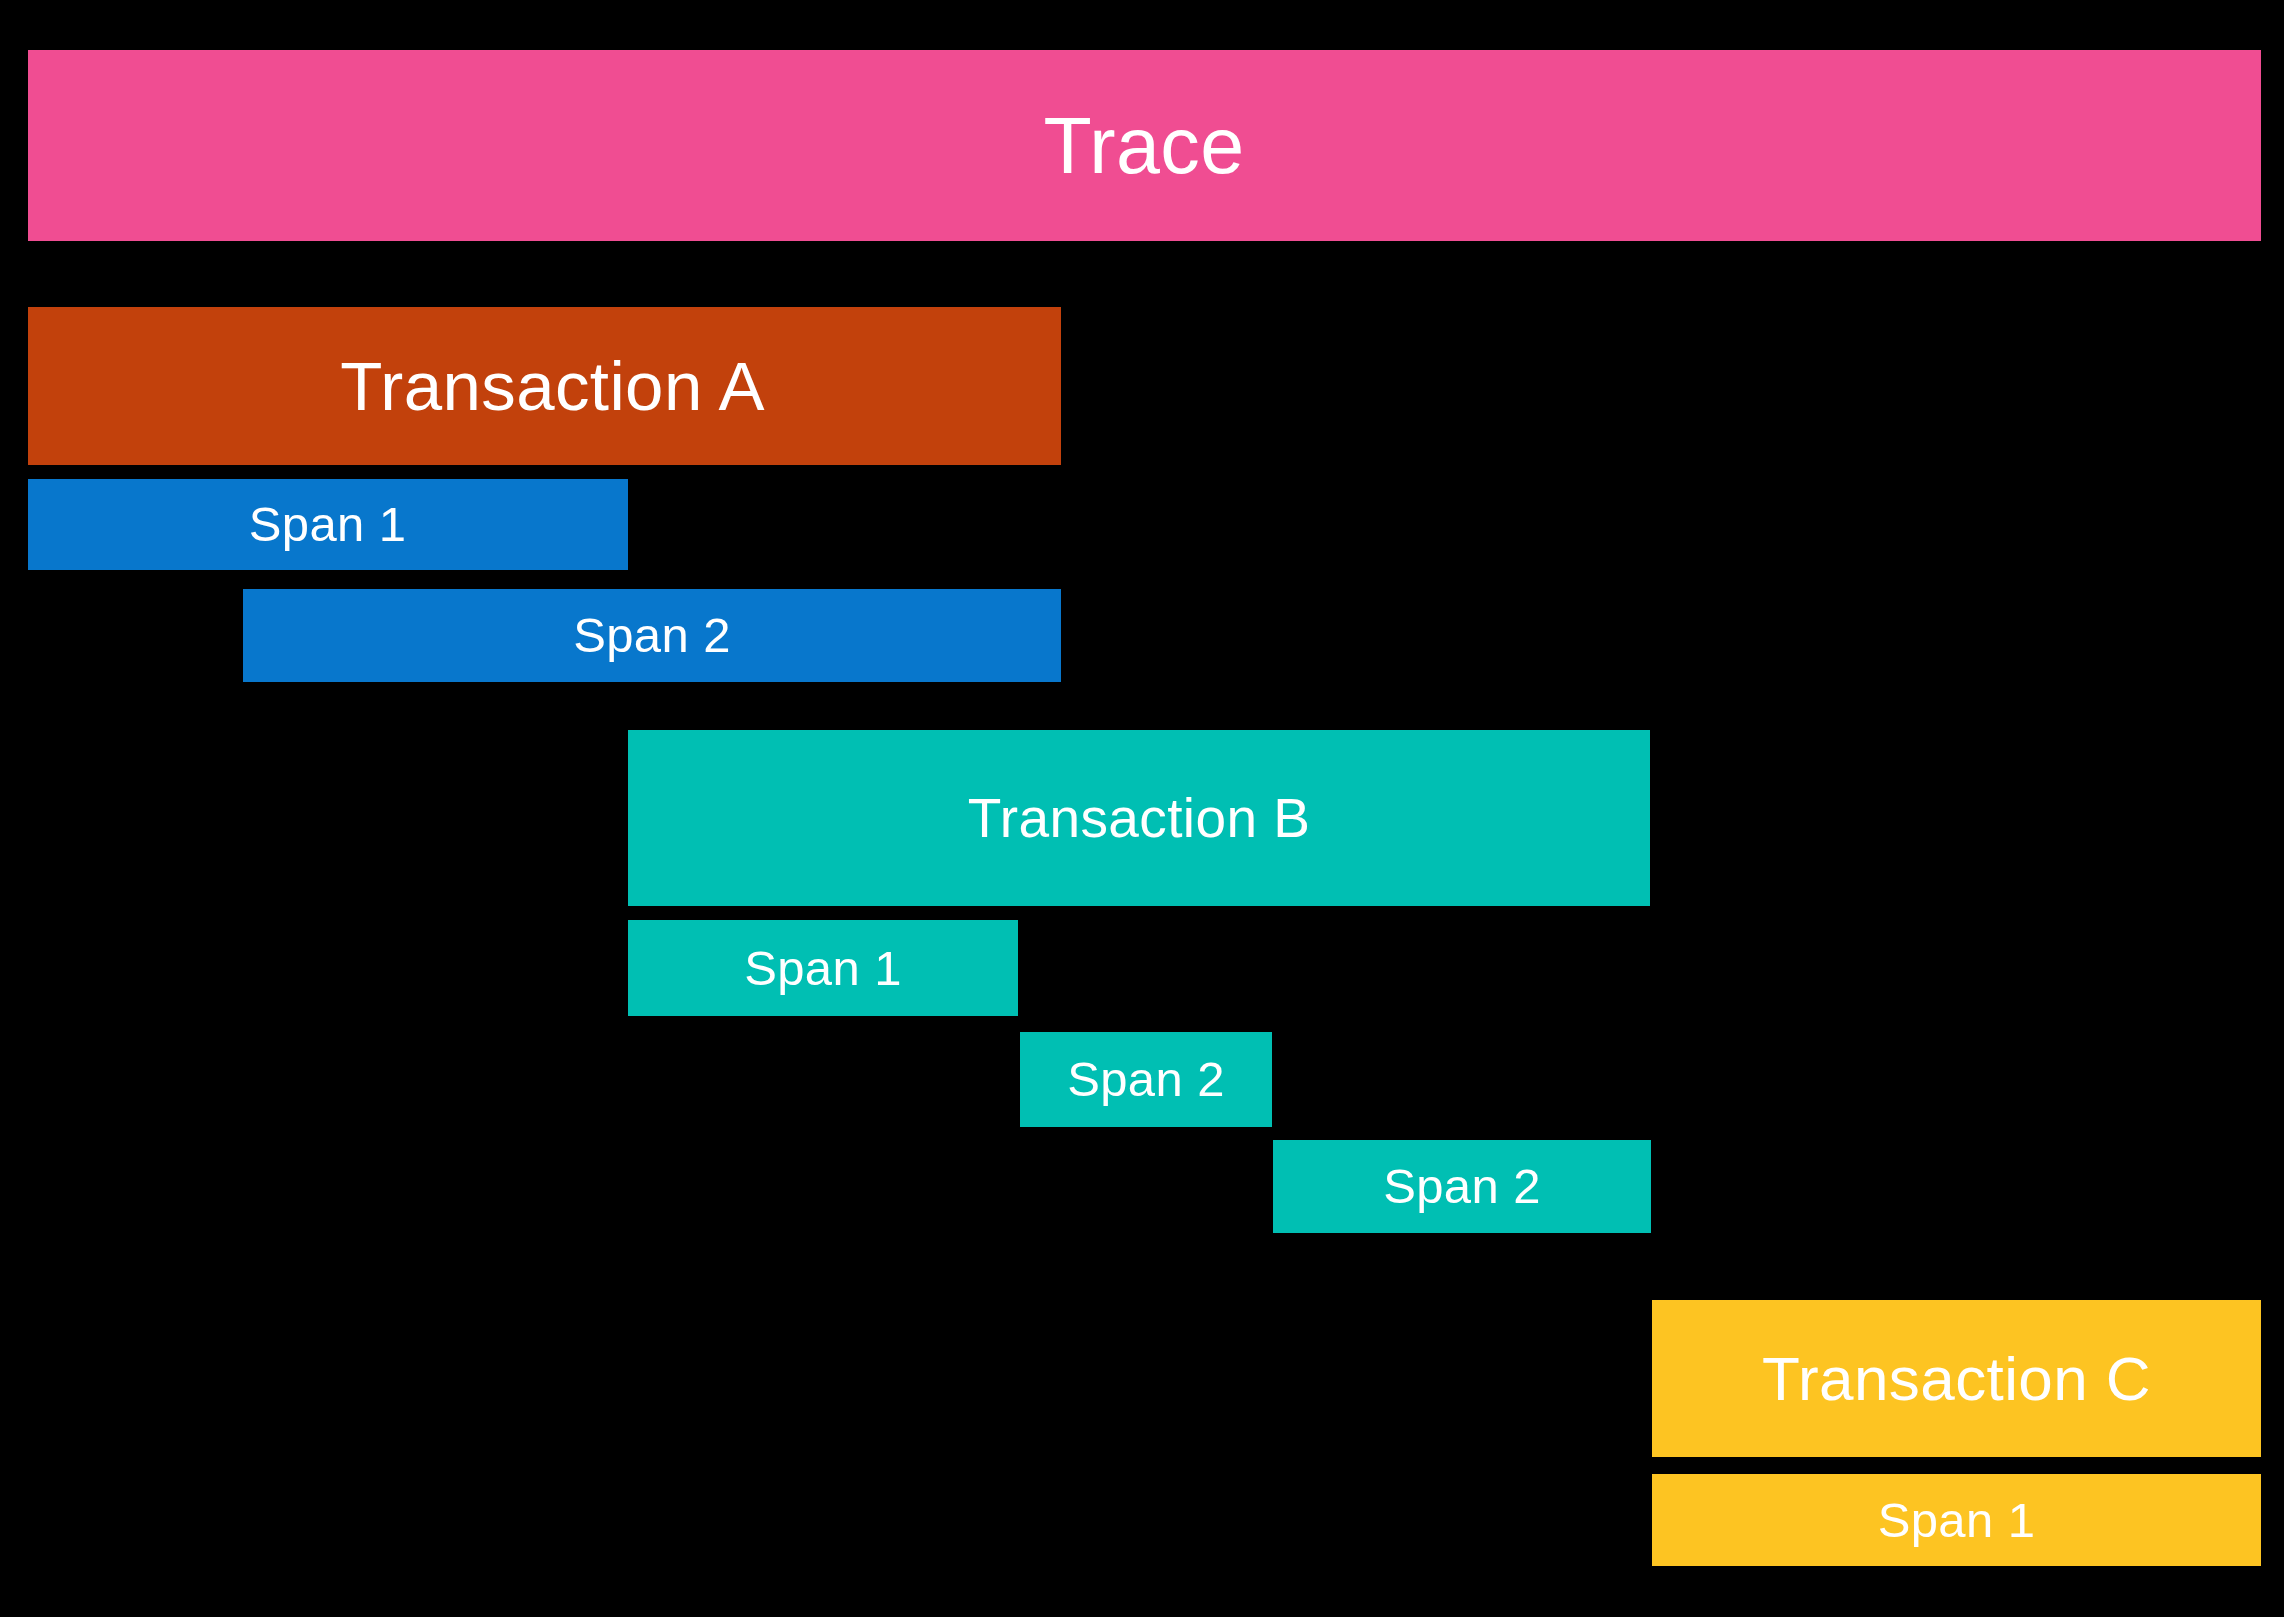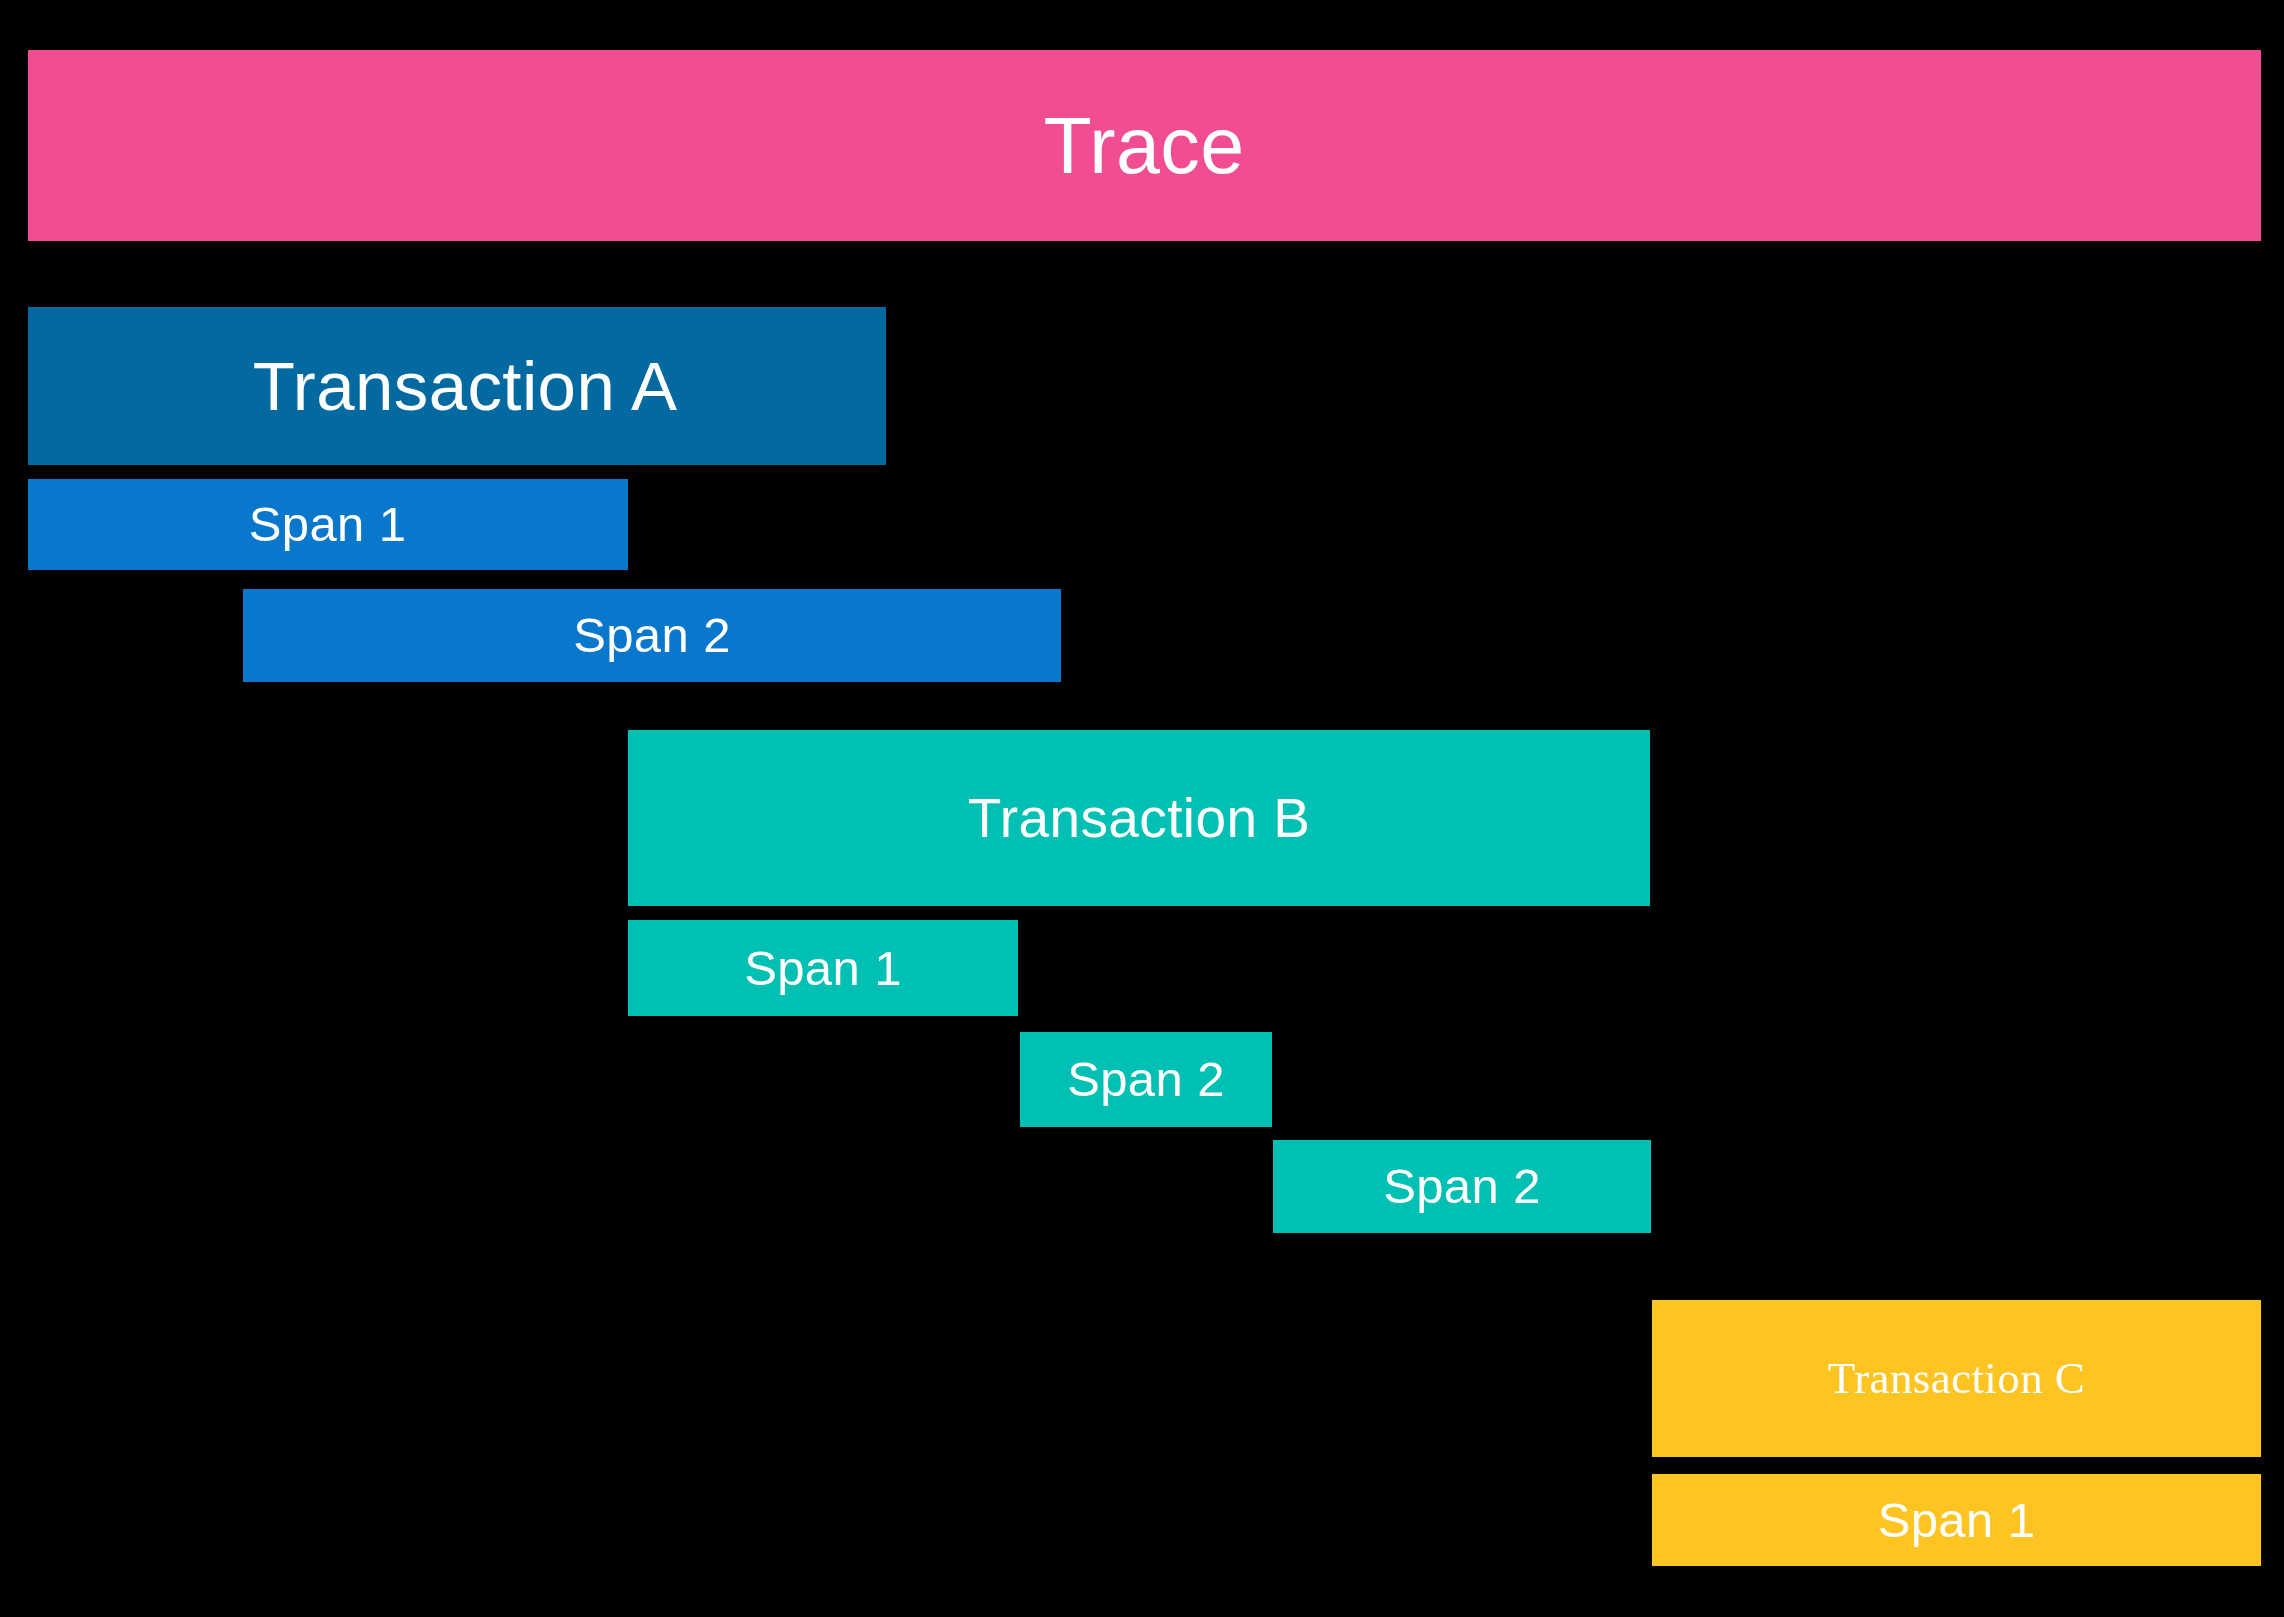--- a/index.html
+++ b/index.html
@@ -33,21 +33,21 @@
 </style>
 </head>
 <body>
 
 <div id="canvas" style="background: rgb(0, 0, 0);">
 
   <div class="bar" style="left: 27.6px; top: 50px; width: 2233px; height: 191px; background: rgb(240, 77, 146);">
     <span class="label" style="font-size: 79px; color: rgb(255, 255, 255);">Trace</span>
   </div>
 
-  <div class="bar" style="left: 27.6px; top: 307px; width: 858px; height: 158px; background: #0369a1; padding-left: 17px;">
+  <div class="bar" style="left: 27.6px; top: 307px; width: 1033px; height: 158px; background: #c2410c; padding-left: 17px;">
     <span class="label" style="font-size: 69px; color: rgb(255, 255, 255);">Transaction A</span>
   </div>
 
   <div class="bar" style="left: 27.6px; top: 479px; width: 600px; height: 91px; background: rgb(8, 119, 204);">
     <span class="label" style="font-size: 49px; color: rgb(255, 255, 255);">Span 1</span>
   </div>
 
   <div class="bar" style="left: 243px; top: 589px; width: 818px; height: 93px; background: rgb(8, 119, 204);">
     <span class="label" style="font-size: 49px; color: rgb(255, 255, 255);">Span 2</span>
   </div>
@@ -62,21 +62,21 @@
 
   <div class="bar" style="left: 1020px; top: 1032px; width: 252px; height: 95px; background: rgb(0, 191, 179);">
     <span class="label" style="font-size: 49px; color: rgb(255, 255, 255);">Span 2</span>
   </div>
 
   <div class="bar" style="left: 1273px; top: 1140px; width: 378px; height: 93px; background: rgb(0, 191, 179);">
     <span class="label" style="font-size: 49px; color: rgb(255, 255, 255);">Span 2</span>
   </div>
 
   <div class="bar" style="left: 1652px; top: 1300px; width: 609px; height: 157px; background: rgb(253, 196, 34);">
-    <span class="label" style="font-size: 45px; color: rgb(255, 255, 255); font-family: Liberation Serif, serif;">Transaction C</span>
+    <span class="label" style="font-size: 62px; color: rgb(255, 255, 255);">Transaction C</span>
   </div>
 
   <div class="bar" style="left: 1652px; top: 1474px; width: 609px; height: 92px; background: rgb(253, 196, 34);">
     <span class="label" style="font-size: 49px; color: rgb(255, 255, 255);">Span 1</span>
   </div>
 
 </div>
 
 
 </body></html>

